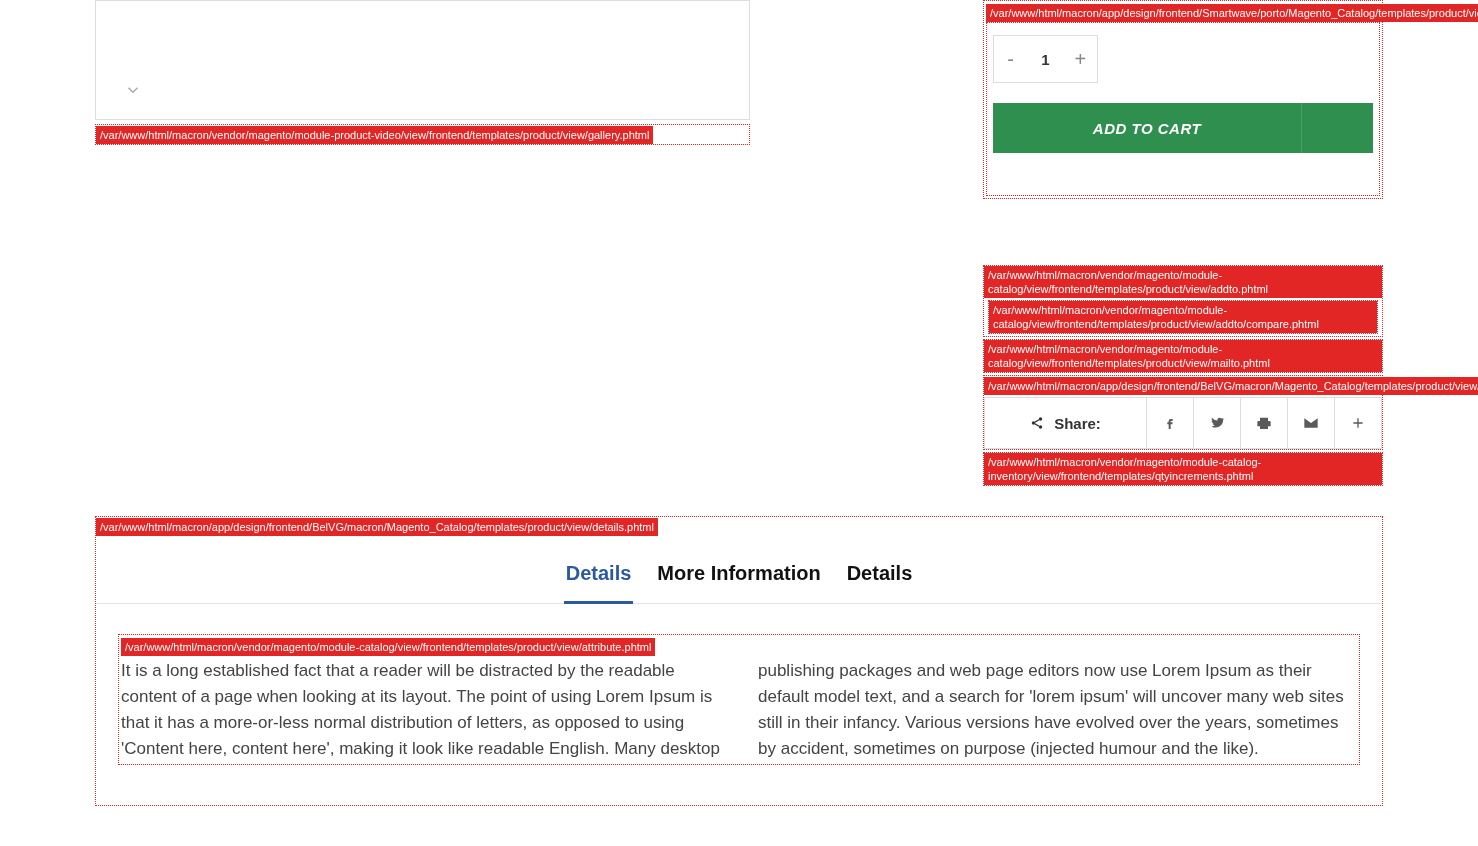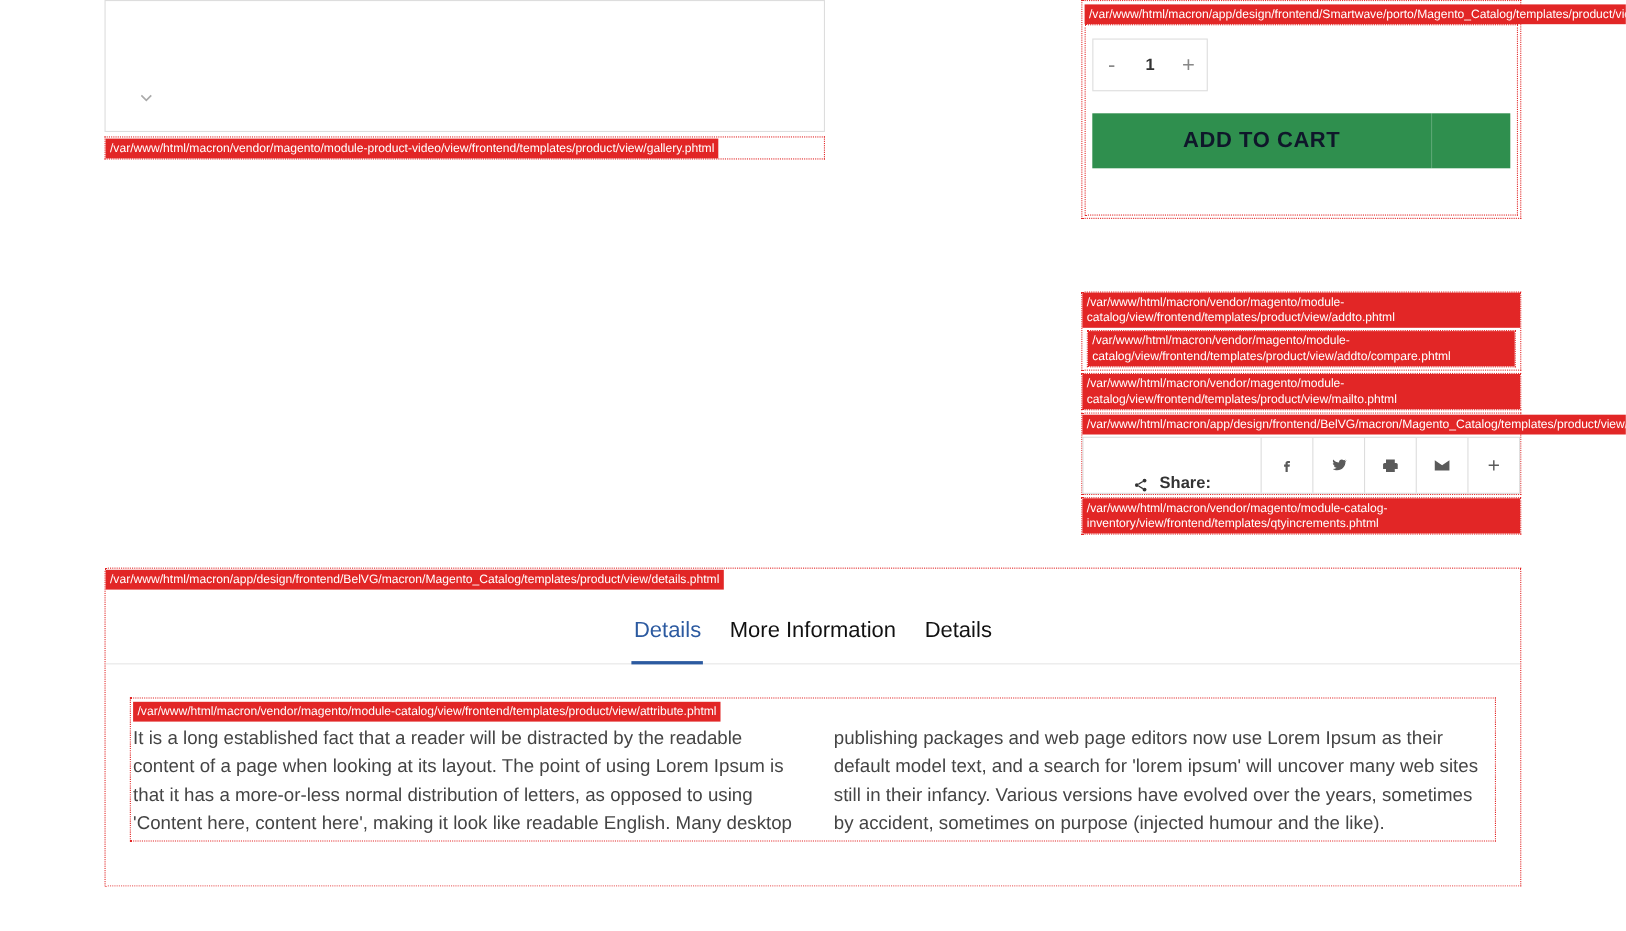--- a/index.html
+++ b/index.html
@@ -97,47 +97,48 @@
   color: #333;
 }
 .cart-row {
   display: flex;
   gap: 0;
 }
 .add-btn {
   flex: 1;
   height: 50px;
   background: #2f8f4e;
-  color: #0f172a;
+  color: #ffffff;
   font-weight: bold;
-  font-size: 20px;
+  font-size: 15px;
   letter-spacing: 0.5px;
   display: flex;
   align-items: center;
   justify-content: center;
   cursor: pointer;
+  font-style: italic;
 }
 .add-btn-side {
   width: 72px;
   height: 50px;
   background: #2f8f4e;
   border-left: 1px solid rgba(255,255,255,0.15);
   cursor: pointer;
 }
 .spacer-60 { height: 64px; }
 .share-box {
   border: 1px solid #ddd;
   display: flex;
   height: 52px;
   margin-top: 2px;
 }
 .share-label-cell {
   flex: 1;
   display: flex;
-  align-items: flex-end;
+  align-items: center;
   justify-content: center;
   gap: 10px;
   font-weight: bold;
   font-size: 15px;
   color: #333;
 }
 .share-cell {
   width: 47px;
   border-left: 1px solid #ddd;
   display: flex;
@@ -155,21 +156,21 @@
 }
 .tabs {
   display: flex;
   justify-content: center;
   gap: 22px;
   border-bottom: 1px solid #e5e5e5;
   padding-top: 18px;
 }
 .tab {
   font-size: 20px;
-  font-weight: normal;
+  font-weight: bold;
   color: #111;
   padding: 8px 2px 16px 2px;
   cursor: pointer;
 }
 .tab.active {
   color: #2c5aa0;
   border-bottom: 3px solid #2c5aa0;
   margin-bottom: -1px;
 }
 .tab-content {

